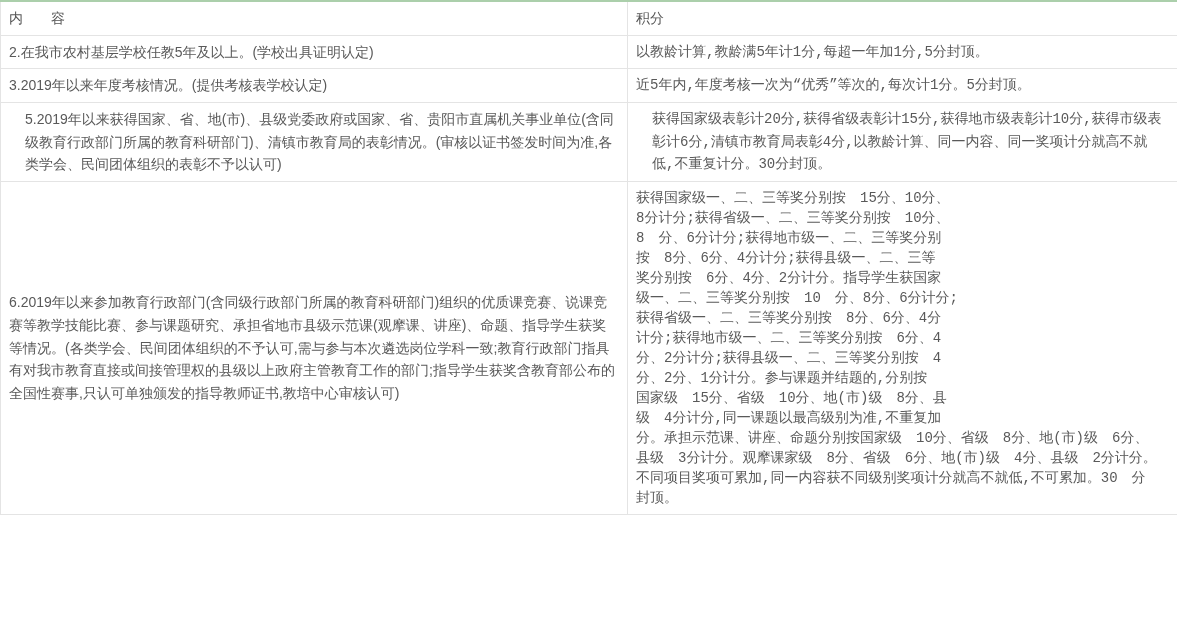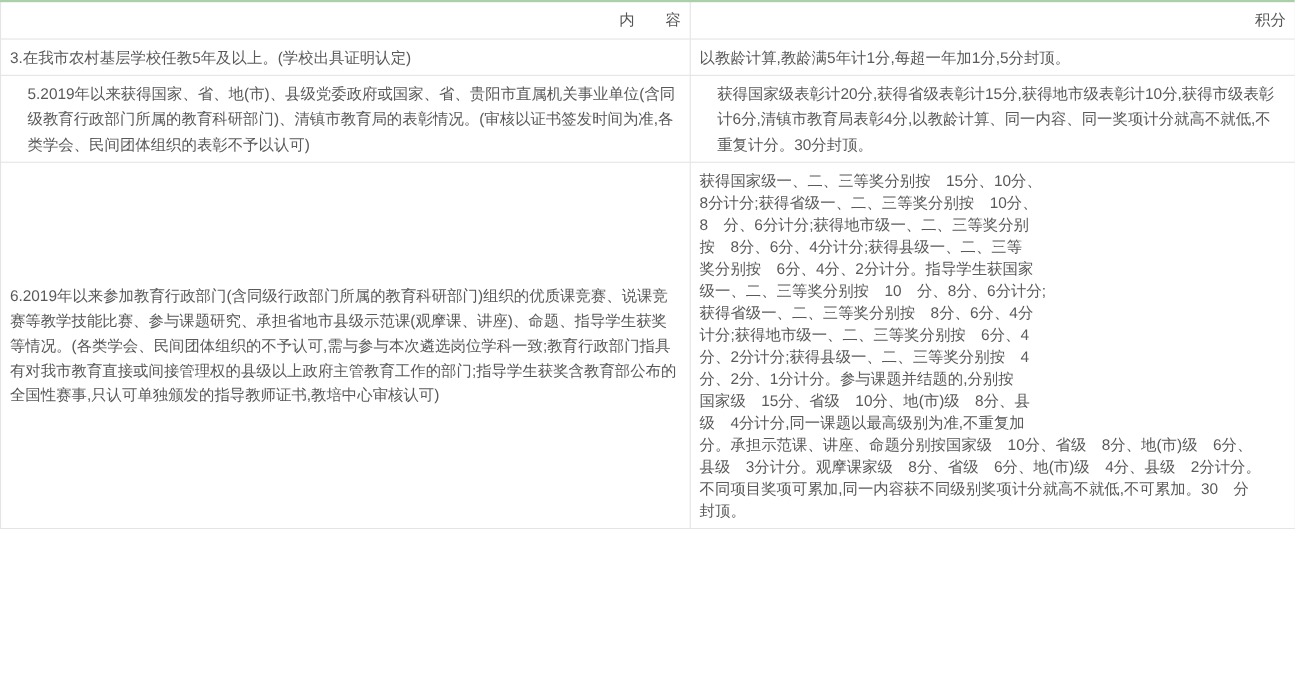--- a/index.html
+++ b/index.html
@@ -29,22 +29,23 @@
   }
   .score-table thead th {
     height: 20px;
     color: #555555;
   }
   .col-content { width: 627px; }
   .col-points  { width: 550px; }
   .points-cell {
     white-space: pre-wrap;
     padding-left: 6px;
+    font-family: Liberation Mono, monospace;
   }
-  tr.r-header th { height: 20px; text-align: right; }
+  tr.r-header th { height: 20px; }
   tr.r1 td { height: 20px; }
   tr.r2 td { height: 66px; }
   tr.r3 td { height: 20px; }
   tr.r4 td { height: 44px; }
   tr.r5 td { height: 54px; padding-left: 24px; }
   tr.r6 td { height: 322px; }
   tr.r6 .points-cell { line-height: 20px; }
 </style>
 </head>
 <body>
@@ -55,22 +56,26 @@
     <col class="col-points">
   </colgroup>
   <thead>
     <tr class="r-header">
       <th>内　　容</th>
       <th>积分</th>
     </tr>
   </thead>
   <tbody>
     <tr class="r1">
-      <td class="content-cell">3.在我市农村基层学校任教5年及以上。(学校出具证明认定)</td>
+      <td class="content-cell">2.在我市农村基层学校任教5年及以上。(学校出具证明认定)</td>
       <td class="points-cell">以教龄计算,教龄满5年计1分,每超一年加1分,5分封顶。</td>
+    </tr>
+    <tr class="r3">
+      <td class="content-cell">3.2019年以来年度考核情况。(提供考核表学校认定)</td>
+      <td class="points-cell">近5年内,年度考核一次为“优秀”等次的,每次计1分。5分封顶。</td>
     </tr>
     <tr class="r5">
       <td class="content-cell">5.2019年以来获得国家、省、地(市)、县级党委政府或国家、省、贵阳市直属机关事业单位(含同级教育行政部门所属的教育科研部门)、清镇市教育局的表彰情况。(审核以证书签发时间为准,各类学会、民间团体组织的表彰不予以认可)</td>
       <td class="points-cell">获得国家级表彰计20分,获得省级表彰计15分,获得地市级表彰计10分,获得市级表彰计6分,清镇市教育局表彰4分,以教龄计算、同一内容、同一奖项计分就高不就低,不重复计分。30分封顶。</td>
     </tr>
     <tr class="r6">
       <td class="content-cell">6.2019年以来参加教育行政部门(含同级行政部门所属的教育科研部门)组织的优质课竞赛、说课竞赛等教学技能比赛、参与课题研究、承担省地市县级示范课(观摩课、讲座)、命题、指导学生获奖等情况。(各类学会、民间团体组织的不予认可,需与参与本次遴选岗位学科一致;教育行政部门指具有对我市教育直接或间接管理权的县级以上政府主管教育工作的部门;指导学生获奖含教育部公布的全国性赛事,只认可单独颁发的指导教师证书,教培中心审核认可)</td>
       <td class="points-cell">获得国家级一、二、三等奖分别按　15分、10分、
 8分计分;获得省级一、二、三等奖分别按　10分、
 8　分、6分计分;获得地市级一、二、三等奖分别

